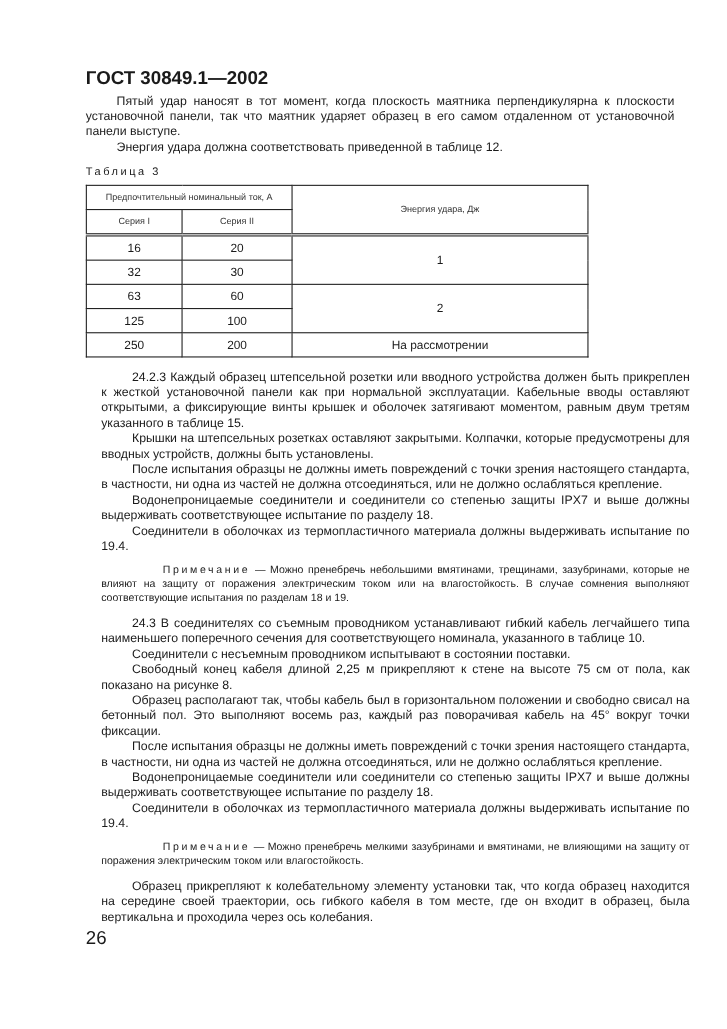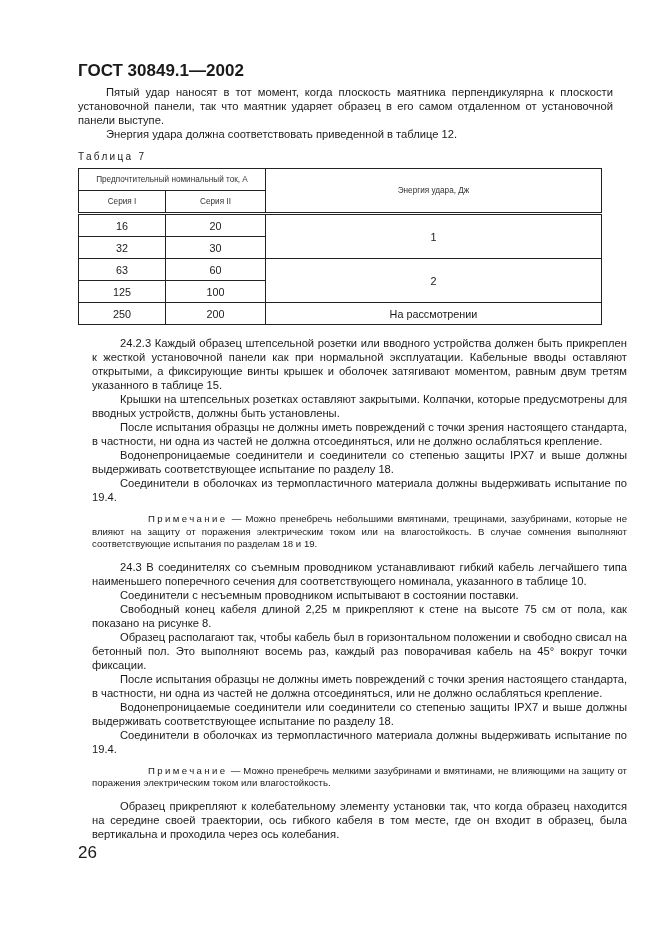--- a/index.html
+++ b/index.html
@@ -5,38 +5,38 @@
   html, body { margin: 0; padding: 0; background: #ffffff; }
   body { width: 661px; height: 935px; position: relative; overflow: hidden;
          font-family: "Liberation Sans", sans-serif; color: #1a1a1a; }
   .page-header { position: absolute; left: 78px; top: 61px; font-weight: bold; font-size: 17px; }
   .block { position: absolute; left: 78px; width: 535px; font-size: 11.2px; line-height: 14px; text-align: justify; }
   .p { margin: 0; text-indent: 28px; }
   .note { margin: 0; text-indent: 28px; font-size: 9.6px; line-height: 12.5px; }
   .note .lbl { letter-spacing: 2.4px; padding-left: 28px; }
   .gap { height: 9px; }
   .table-caption { position: absolute; left: 78px; top: 151px; font-size: 10px; letter-spacing: 2.3px; }
-  table.t12 { position: absolute; left: 78px; top: 168px; width: 524px; border-collapse: collapse; font-size: 10.8px; }
+  table.t12 { position: absolute; left: 78px; top: 168px; width: 457px; border-collapse: collapse; font-size: 10.8px; }
   table.t12 td { border: 1px solid #222; text-align: center; padding: 0; }
   table.t12 .hdr { font-size: 8.2px; height: 21px; color: #333; }
   table.t12 .hdr-last td { border-bottom: 3px double #222; }
   table.t12 .row td { height: 21px; }
   .page-number { position: absolute; left: 78px; top: 843px; font-size: 17px; text-align: right; }
 </style>
 </head>
 <body>
 
 <div class="page-header">ГОСТ 30849.1—2002</div>
 
 <div class="block" style="top:85px;">
   <p class="p">Пятый удар наносят в тот момент, когда плоскость маятника перпендикулярна к плоскости установочной панели, так что маятник ударяет образец в его самом отдаленном от установочной панели выступе.</p>
   <p class="p">Энергия удара должна соответствовать приведенной в таблице 12.</p>
 </div>
 
-<div class="table-caption">Таблица 7</div>
+<div class="table-caption">Таблица 3</div>
 
 <table class="t12">
   <colgroup>
       <col style="width:87px">
       <col style="width:100px">
       <col>
     </colgroup>
   <tbody>
       <tr>
     <td class="hdr" colspan="2">Предпочтительный номинальный ток, А</td>

